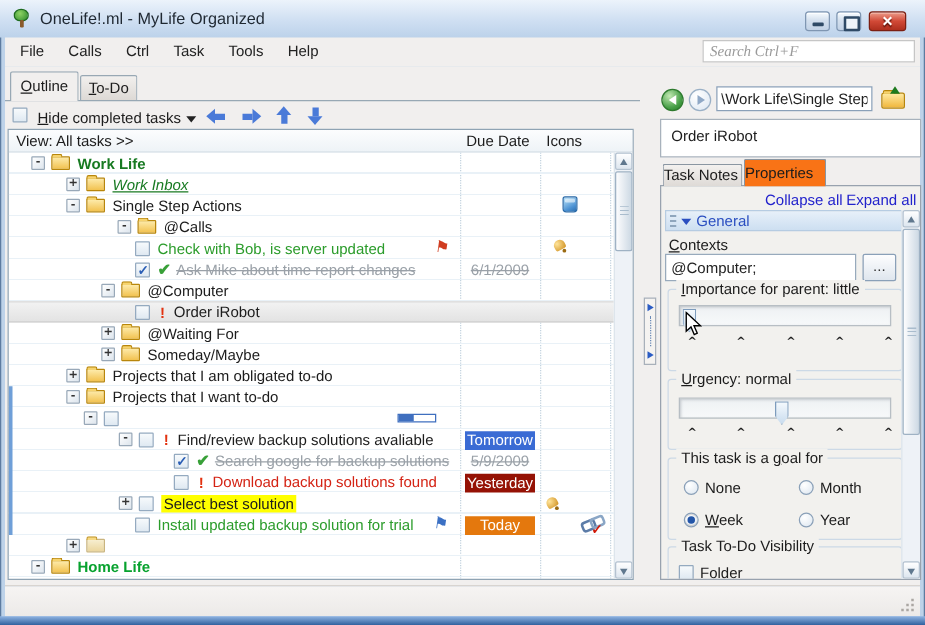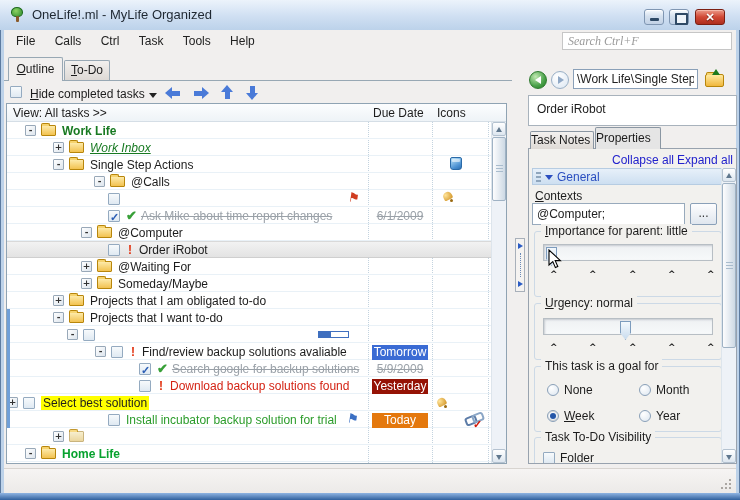--- a/index.html
+++ b/index.html
@@ -124,21 +124,21 @@
   .nav-fwd::after{content:"";position:absolute;left:6px;top:4px;border:4.5px solid transparent;border-left:6px solid #8fa8c6;border-right:0}
   .path-box{position:absolute;left:573px;top:69px;width:125px;height:20px;border:1px solid #8aa0b8;background:#fff;font-family:"Liberation Sans",sans-serif;font-size:12px;padding:1px 3px;color:#222}
   .fold-btn{position:absolute;left:704px;top:69px;width:24px;height:20px}
   .fold-btn .fold{position:absolute;left:1px;top:5px;width:19px;height:13px;background:linear-gradient(#ffe9a0,#f0b73c);border:1px solid #b8860b;border-radius:2px}
   .fold-btn .fold::before{content:"";position:absolute;top:-3px;left:0;width:8px;height:2px;background:#f6d36e;border:1px solid #b8860b;border-bottom:none;border-radius:2px 2px 0 0}
   .fold-btn .fold-arrow{position:absolute;left:8px;top:0;border:4px solid transparent;border-bottom:6px solid #1e7a1e;border-top:0}
   .task-title-box{position:absolute;left:528px;top:95px;width:209px;height:31px;background:#fff;border:1px solid #a8b2bc}
   .task-title{position:absolute;left:8px;top:6px}
   .rtab{position:absolute;z-index:2;border:1px solid #8a96a2;border-bottom:none;border-radius:2px 2px 0 0;text-align:left}
   .rtab-notes{left:530px;top:131px;width:64px;height:18px;line-height:17px;background:linear-gradient(#f3f1ef,#dedad6)}
-  .rtab-props{left:595px;top:127px;width:66px;height:22px;line-height:21px;background:#e5e5e5}
+  .rtab-props{left:595px;top:127px;width:66px;height:22px;line-height:21px;background:#f97316}
   .props-panel{position:absolute;left:528px;top:148px;width:209px;height:316px;border:1px solid #98a2ae;background:#f2f1ee;overflow:hidden}
   .plink{position:absolute;top:4px;color:#2222cc}
   .link-collapse{left:83px}.link-expand{left:148px}
   .gen-bar{position:absolute;left:3px;top:19px;width:190px;height:17px;background:linear-gradient(#e7f0f9,#cddff1);border:1px solid #b6cce2}
   .gen-drag{position:absolute;left:3px;top:3px;width:5px;height:11px;background:repeating-linear-gradient(to bottom,#8fa6bd 0 2px,transparent 2px 4px)}
   .gen-tri{position:absolute;left:12px;top:6px;border:4px solid transparent;border-top:5px solid #2a4ec0;border-bottom:0}
   .gen-title{position:absolute;left:24px;top:1px;color:#2a4ec0}
   .ctx-label{position:absolute;left:6px;top:40px}
   .ctx-input{position:absolute;left:3px;top:54px;width:153px;height:22px;border:1px solid #98aabc;background:#fff;font-family:"Liberation Sans",sans-serif;font-size:12px;padding:1px 4px;color:#222}
   .ellipsis-btn{position:absolute;left:161px;top:54px;width:27px;height:22px;border:1px solid #8aa0b8;border-radius:2px;background:linear-gradient(#fdfdfe,#dfe6ee);text-align:center;line-height:19px;color:#333}
@@ -235,21 +235,21 @@
         <span class="exp plus"></span><span class="folder"></span><span class="wi">Work Inbox</span>
       </div>
       <div class="row" style="padding-left:46px">
         <span class="exp"></span><span class="folder"></span><span>Single Step Actions</span>
         <span class="note"></span>
       </div>
       <div class="row" style="padding-left:87px">
         <span class="exp"></span><span class="folder"></span><span>@Calls</span>
       </div>
       <div class="row" style="padding-left:101px">
-        <span class="cb"></span>
+        <span class="cb"></span><span class="c-green">Check with Bob, is server updated</span>
         <span class="flag f-red"></span>
         <span class="bell" style="left:436px;top:2px"></span>
       </div>
       <div class="row" style="padding-left:101px">
         <span class="cb cbchk"></span><span class="chkico"></span><span class="done">Ask Mike about time report changes</span>
         <span class="due due-done">6/1/2009</span>
       </div>
       <div class="row" style="padding-left:74px">
         <span class="exp"></span><span class="folder"></span><span>@Computer</span>
       </div>
@@ -279,26 +279,26 @@
         <span class="due"><span class="badge b-tom">Tomorrow</span></span>
       </div>
       <div class="row" style="padding-left:132px">
         <span class="cb cbchk"></span><span class="chkico"></span><span class="done">Search google for backup solutions</span>
         <span class="due due-done">5/9/2009</span>
       </div>
       <div class="row" style="padding-left:132px">
         <span class="cb"></span><span class="exclico"></span><span class="c-red">Download backup solutions found</span>
         <span class="due"><span class="badge b-yes">Yesterday</span></span>
       </div>
-      <div class="row" style="">
+      <div class="row" style="padding-left:88px">
         <span class="exp plus"></span><span class="cb"></span><span class="hl">Select best solution</span>
         <span class="bell" style="left:430px;top:4px"></span>
       </div>
       <div class="row" style="padding-left:101px">
-        <span class="cb"></span><span class="c-green">Install incubator backup solution for trial</span>
+        <span class="cb"></span><span class="c-green">Install updated backup solution for trial</span>
         <span class="flag f-blue"></span>
         <span class="due"><span class="badge b-tod">Today</span></span>
         <span class="chain"></span>
         <span class="chain-check"></span>
       </div>
       <div class="row" style="padding-left:46px">
         <span class="exp plus"></span><span class="folder dim"></span>
       </div>
       <div class="row" style="padding-left:18px">
         <span class="exp"></span><span class="folder"></span><span class="c-brgreen">Home Life</span>

